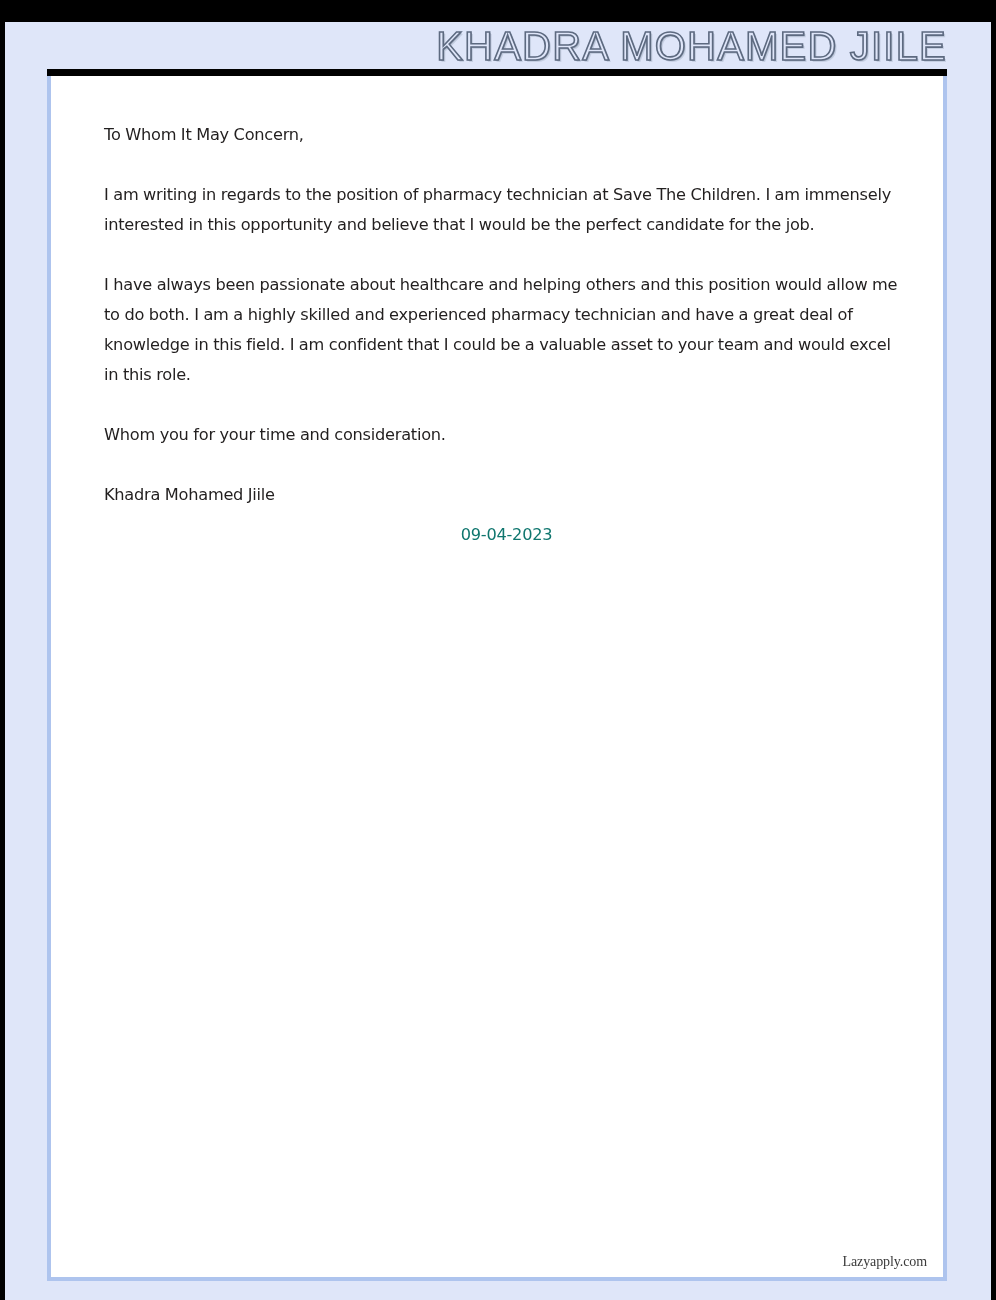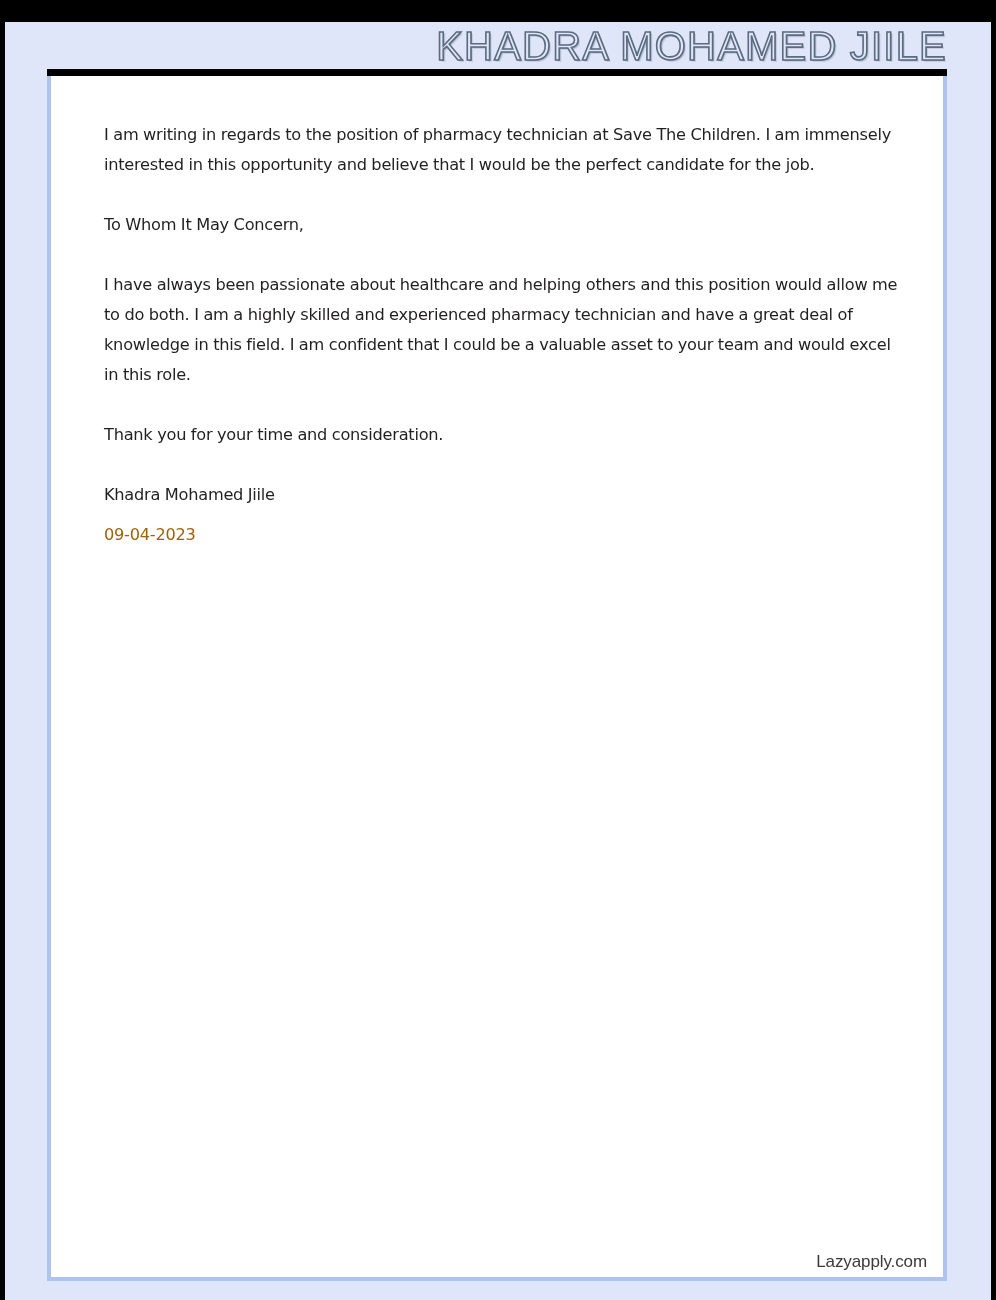--- a/index.html
+++ b/index.html
@@ -97,30 +97,31 @@
 
   .para.salutation {
     margin-bottom: 30px;
   }
 
   .para.signature-name {
     margin-bottom: 10px;
   }
 
   .para.date {
-    color: #a16207;
+    color: #0f766e;
     margin-bottom: 16px;
+    text-align: center;
   }
 
   .footer-credit {
     position: absolute;
     right: 16px;
     bottom: 7px;
-    font-family: Liberation Sans, sans-serif;
-    font-size: 17px;
+    font-family: Liberation Serif, serif;
+    font-size: 14px;
     line-height: 16px;
     color: #3a3a3a;
     letter-spacing: -0.1px;
     margin-left: 25px;
   }
 </style>
 </head>
 <body>
 
 <div class="page-frame">
@@ -128,29 +129,29 @@
   <div class="header-band">
     <div class="header-title">KHADRA MOHAMED JIILE</div>
   </div>
 
   <div class="header-rule"></div>
 
   <div class="sheet">
 
     <div class="letter-body">
 
+      <p class="para salutation">To Whom It May Concern,</p>
+
       <p class="para">I am writing in regards to the position of pharmacy technician at Save The Children. I am immensely interested in this opportunity and believe that I would be the perfect candidate for the job.</p>
-
-      <p class="para salutation">To Whom It May Concern,</p>
 
       <p class="para">I have always been passionate about healthcare and helping others and this position would allow me to do both. I am a highly skilled and experienced pharmacy technician and have a great deal of knowledge in this field. I am confident that I could be a valuable asset to your team and would excel in this role.</p>
 
 
 
-      <p class="para">Thank you for your time and consideration.</p>
+      <p class="para">Whom you for your time and consideration.</p>
 
 
       <p class="para signature-name">Khadra Mohamed Jiile</p>
 
       <p class="para date">09-04-2023</p>
 
     </div>
 
     <div class="footer-credit">Lazyapply.com</div>
 

